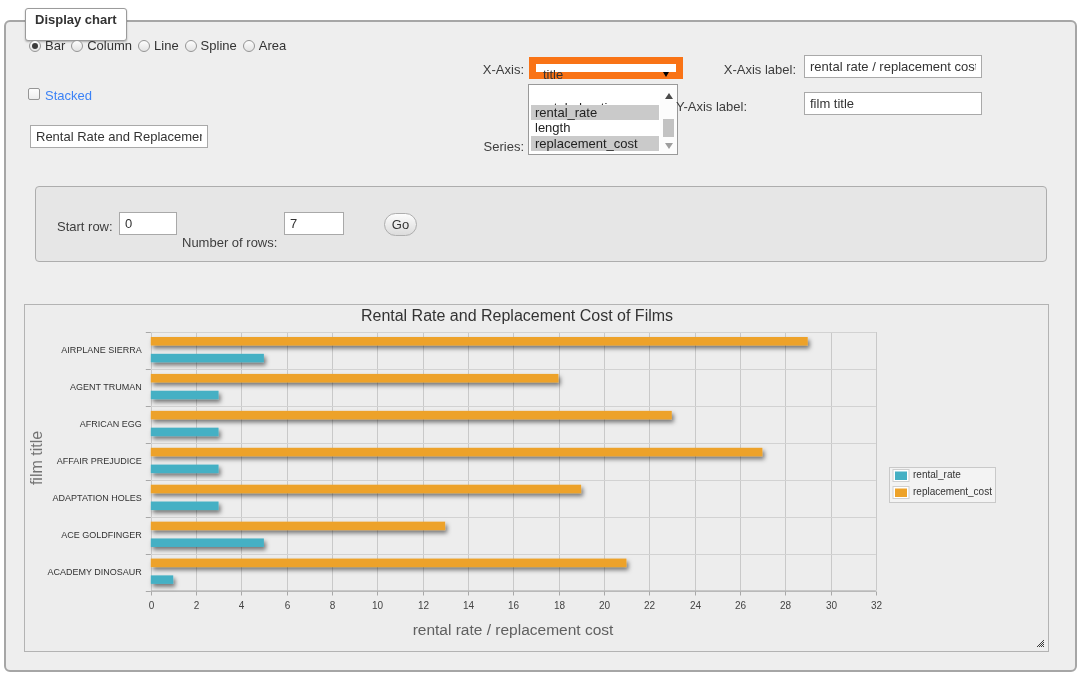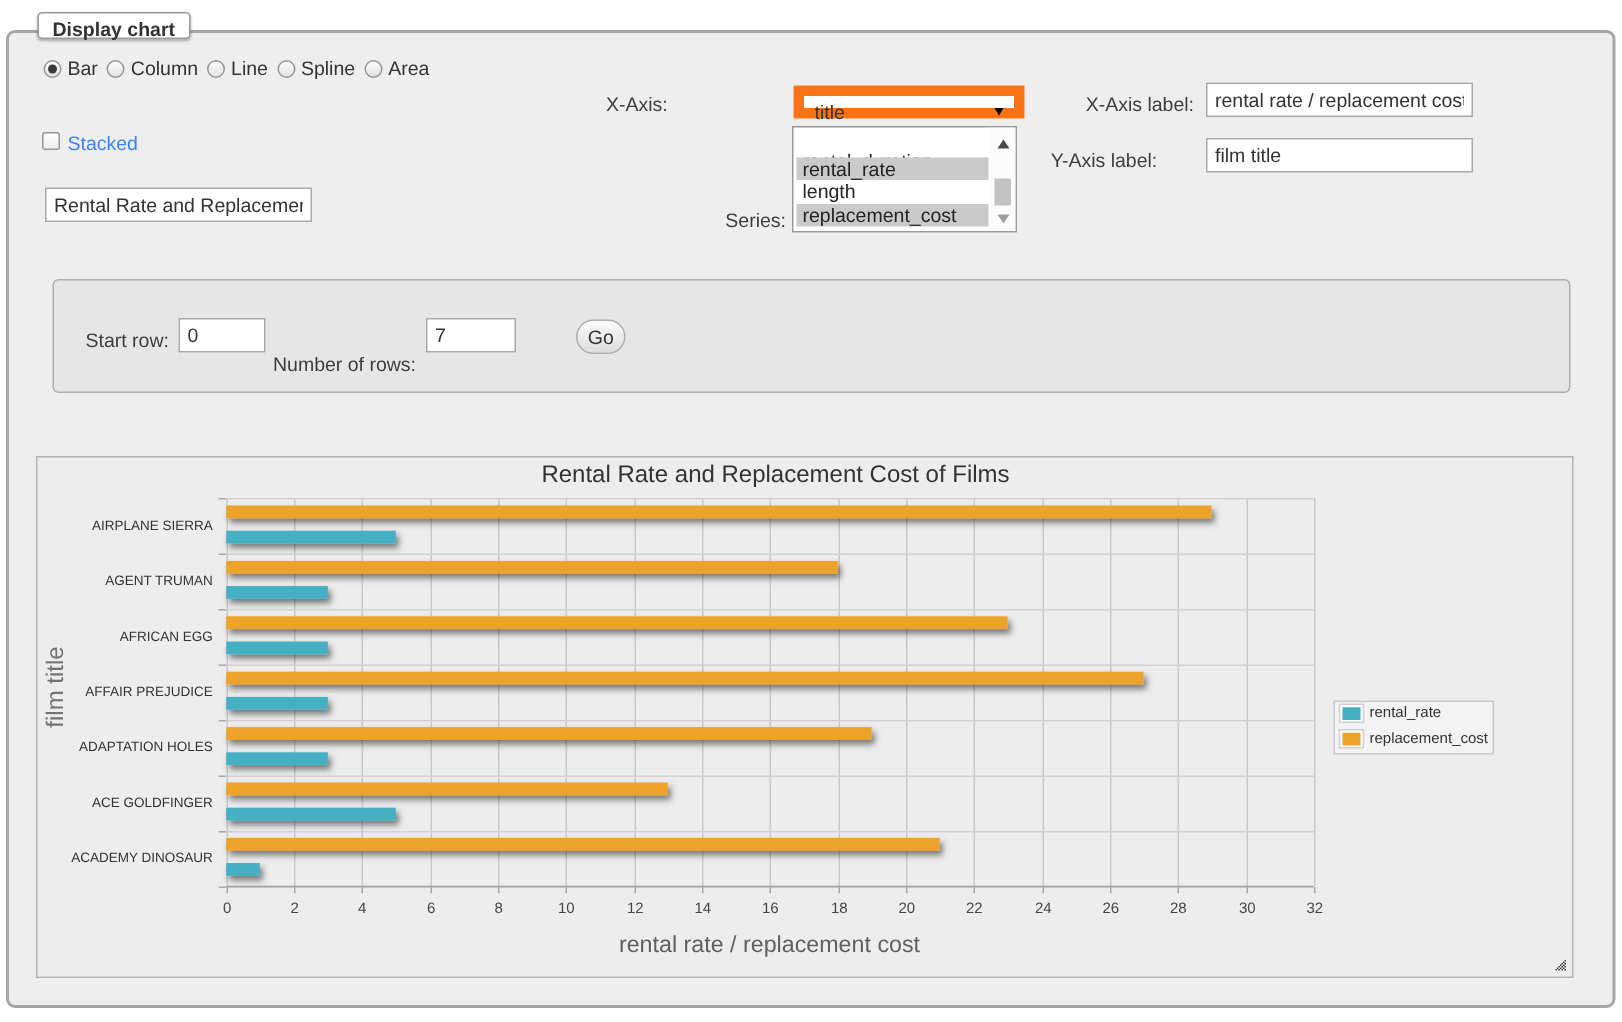--- a/index.html
+++ b/index.html
@@ -1,35 +1,35 @@
 <!DOCTYPE html>
 <html><head>
 <meta charset="utf-8">
 <style>
 * { box-sizing: border-box; margin:0; padding:0; }
 html,body { width:1081px; height:681px; background:#ffffff; font-family:"Liberation Sans", sans-serif; color:#333; }
 .abs { position:absolute; }
 #fs { left:4px; top:20px; width:1073px; height:652px; background:#eeeeee; border:2px solid #a6a6a6; border-radius:6px; }
-#legend { left:25px; top:8px; height:18px; line-height:22px; padding:0 9px; background:#ffffff; border:1px solid #9b9b9b; border-radius:3px; font-weight:bold; font-size:13px; color:#333; box-shadow:0 1px 2px rgba(0,0,0,0.28); }
+#legend { left:25px; top:8px; height:33px; line-height:22px; padding:0 9px; background:#ffffff; border:1px solid #9b9b9b; border-radius:3px; font-weight:bold; font-size:13px; color:#333; box-shadow:0 1px 2px rgba(0,0,0,0.28); }
 .lbl { font-size:13px; color:#3d3d3d; }
 
 #radios { left:29px; top:40px; height:12px; display:flex; align-items:flex-end; font-size:13px; color:#333; }
 .radio { width:12px; height:12px; box-sizing:border-box; border-radius:50%; border:1px solid #959595; background:linear-gradient(#fdfdfd,#e3e3e3); margin-right:4px; position:relative; flex:none; }
 .radio.on::after { content:""; position:absolute; left:2px; top:2px; width:6px; height:6px; border-radius:50%; background:#3b3b3b; }
 .rlbl { margin-right:6px; position:relative; top:1px; }
 #stackrow { left:28px; top:88px; height:12px; display:flex; align-items:center; font-size:13px; color:#3b82f6; }
 .cbox { width:12px; height:12px; box-sizing:border-box; border:1px solid #959595; border-radius:2px; background:linear-gradient(#fdfdfd,#ededed); margin-right:5px; flex:none; }
 input.txt { position:absolute; border:1px solid #a9a9a9; background:#fff; font-family:"Liberation Sans", sans-serif; font-size:13px; color:#333; padding:0 5px; height:23px; }
 #titleinput { left:30px; top:125px; width:178px; }
 #xlabelinput { left:804px; top:55px; width:178px; }
 #ylabelinput { left:804px; top:92px; width:178px; }
-#xaxis-lbl { left:404px; top:61.5px; width:120px; text-align:left; }
+#xaxis-lbl { left:404px; top:61.5px; width:120px; text-align:right; }
 #series-lbl { left:404px; top:139px; width:120px; text-align:right; }
 #xaxislabel-lbl { left:676px; top:62px; width:120px; text-align:right; }
-#yaxislabel-lbl { left:676px; top:99px; width:120px; text-align:center; }
+#yaxislabel-lbl { left:676px; top:99px; width:120px; text-align:left; }
 
 #sel { left:529px; top:57px; width:154px; height:22px; border:7px solid #f97316; background:#fff; font-size:13px; color:#333; line-height:21px; padding-left:7px; }
 #sel .arr { position:absolute; right:7px; top:8px; width:0; height:0; border-left:3.5px solid transparent; border-right:3.5px solid transparent; border-top:5px solid #000; }
 
 #msel { left:528px; top:84px; width:150px; height:71px; border:1px solid #999; background:#fff; overflow:hidden; }
 #msel .opt { position:absolute; left:2px; width:128px; height:15.5px; font-size:13px; color:#222; line-height:15.5px; padding-left:4px; white-space:nowrap; }
 #msel .opt.sel { background:#cacaca; }
 #msel .sbar { position:absolute; right:0; top:0; width:17px; height:69px; background:#fcfcfc; }
 #msel .sb-up { position:absolute; right:4px; top:8px; width:0; height:0; border-left:4.5px solid transparent; border-right:4.5px solid transparent; border-bottom:6px solid #4a4a4a; }
 #msel .sb-dn { position:absolute; right:4px; bottom:5px; width:0; height:0; border-left:4.5px solid transparent; border-right:4.5px solid transparent; border-top:6px solid #9e9e9e; }

